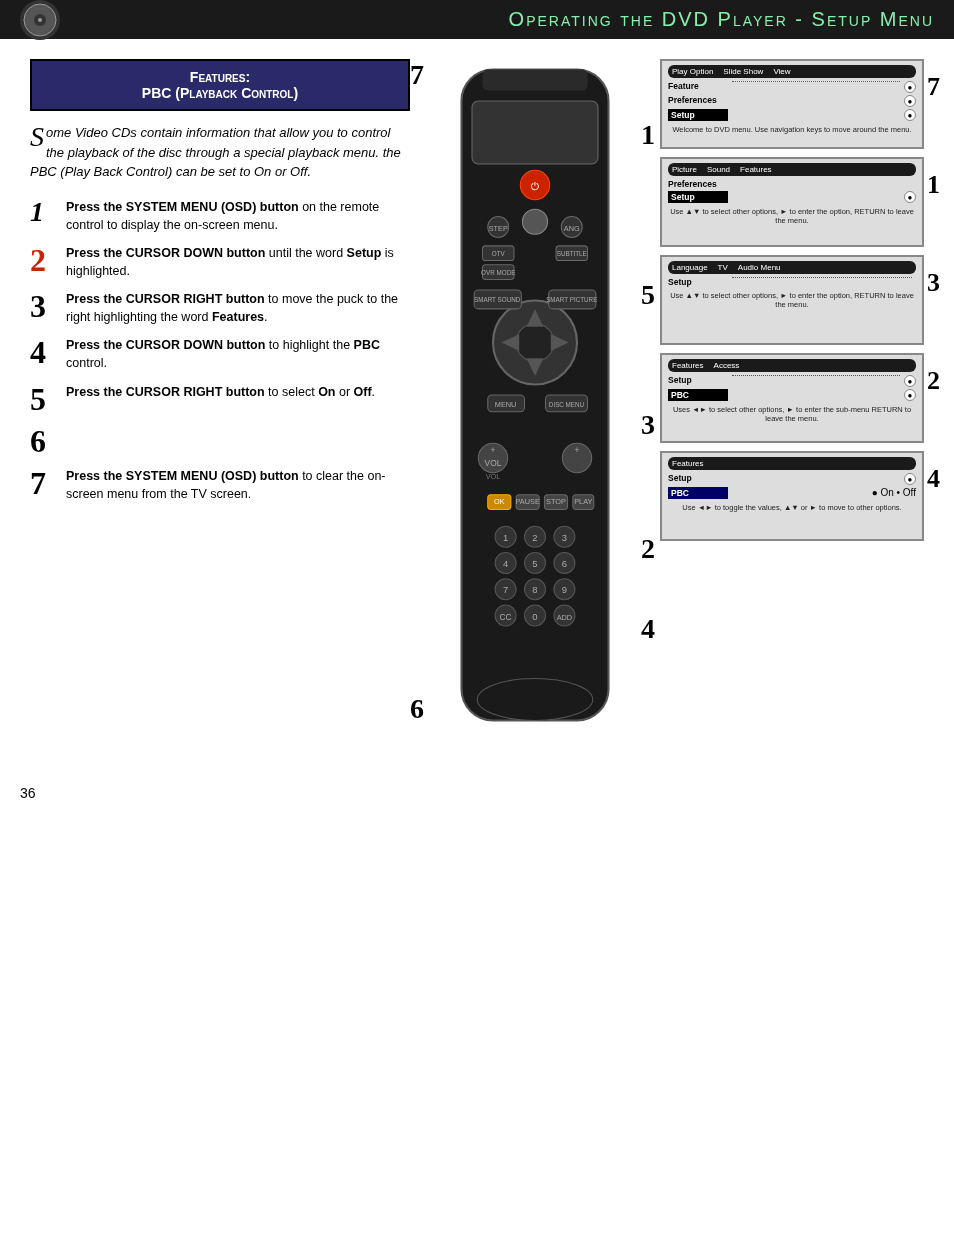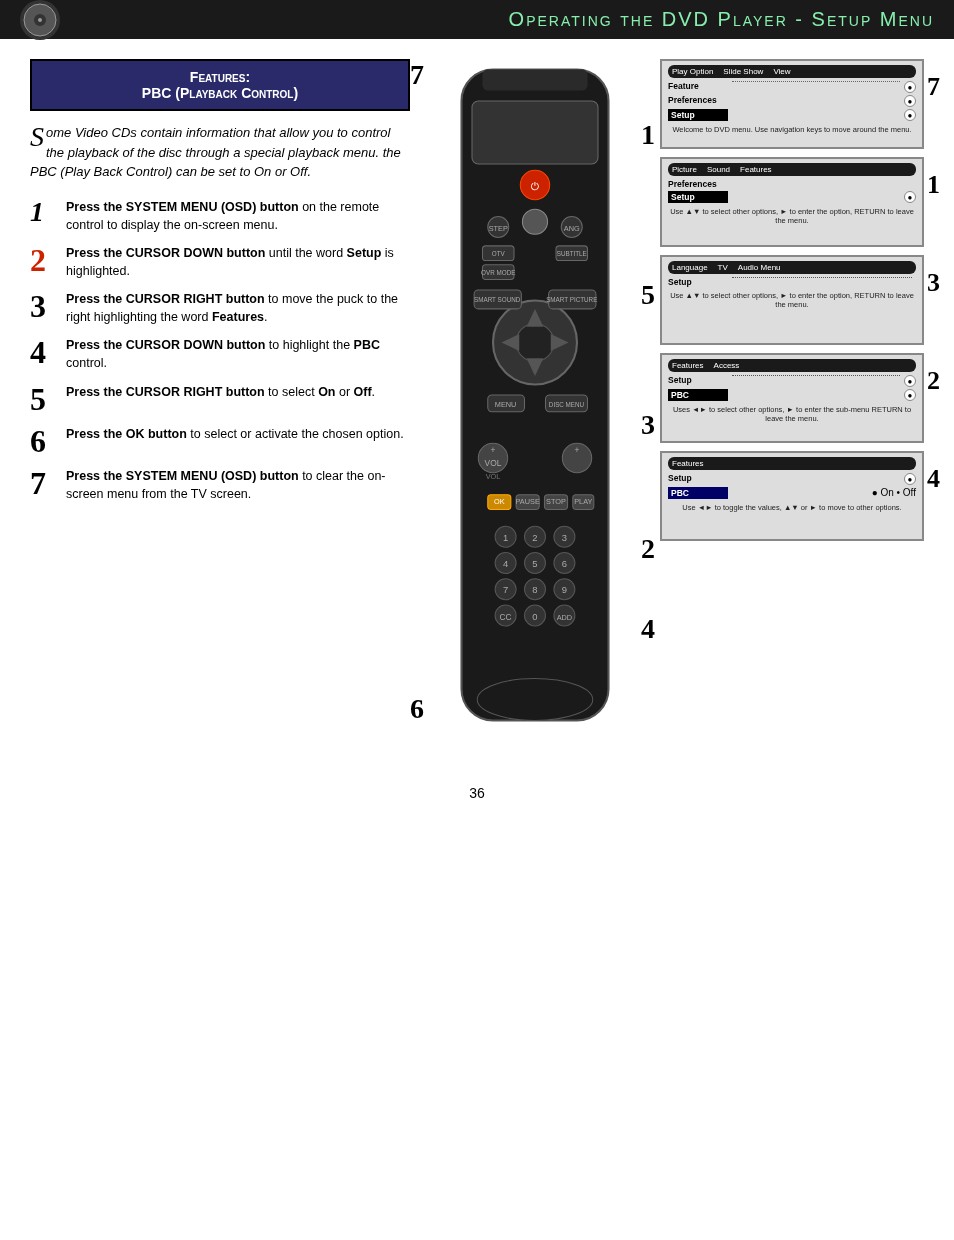--- a/index.html
+++ b/index.html
@@ -204,21 +204,21 @@
       top: 50%;
       transform: translateY(-50%);
       font-size: 22px;
       font-weight: 900;
       font-family: Georgia, serif;
       color: #000;
     }
 
     
     .page-num {
-      text-align: center;
+      text-align: left;
       padding: 20px;
       font-size: 14px;
     }
 
     
     .remote-svg {
       width: 210px;
     }
   </style>
 </head>
@@ -284,23 +284,20 @@
 
       <li class="step">
         <span class="step-num" style="font-size:32px;">5</span>
         <div class="step-text">
           <b>Press the CURSOR RIGHT button</b><span> to select <b>On</b> or <b>Off</b>.</span>
         </div>
       </li>
 
       <li class="step">
         <span class="step-num" style="font-size:32px;">6</span>
-        <div class="step-text">
-          <b>Press the OK button</b> to select or activate the chosen option.
-        </div>
       </li>
 
       <li class="step">
         <span class="step-num" style="font-size:32px;">7</span>
         <div class="step-text">
           <b>Press the SYSTEM MENU (OSD) button</b> to clear the on-screen menu from the TV screen.
         </div>
       </li>
 
     </ol>

